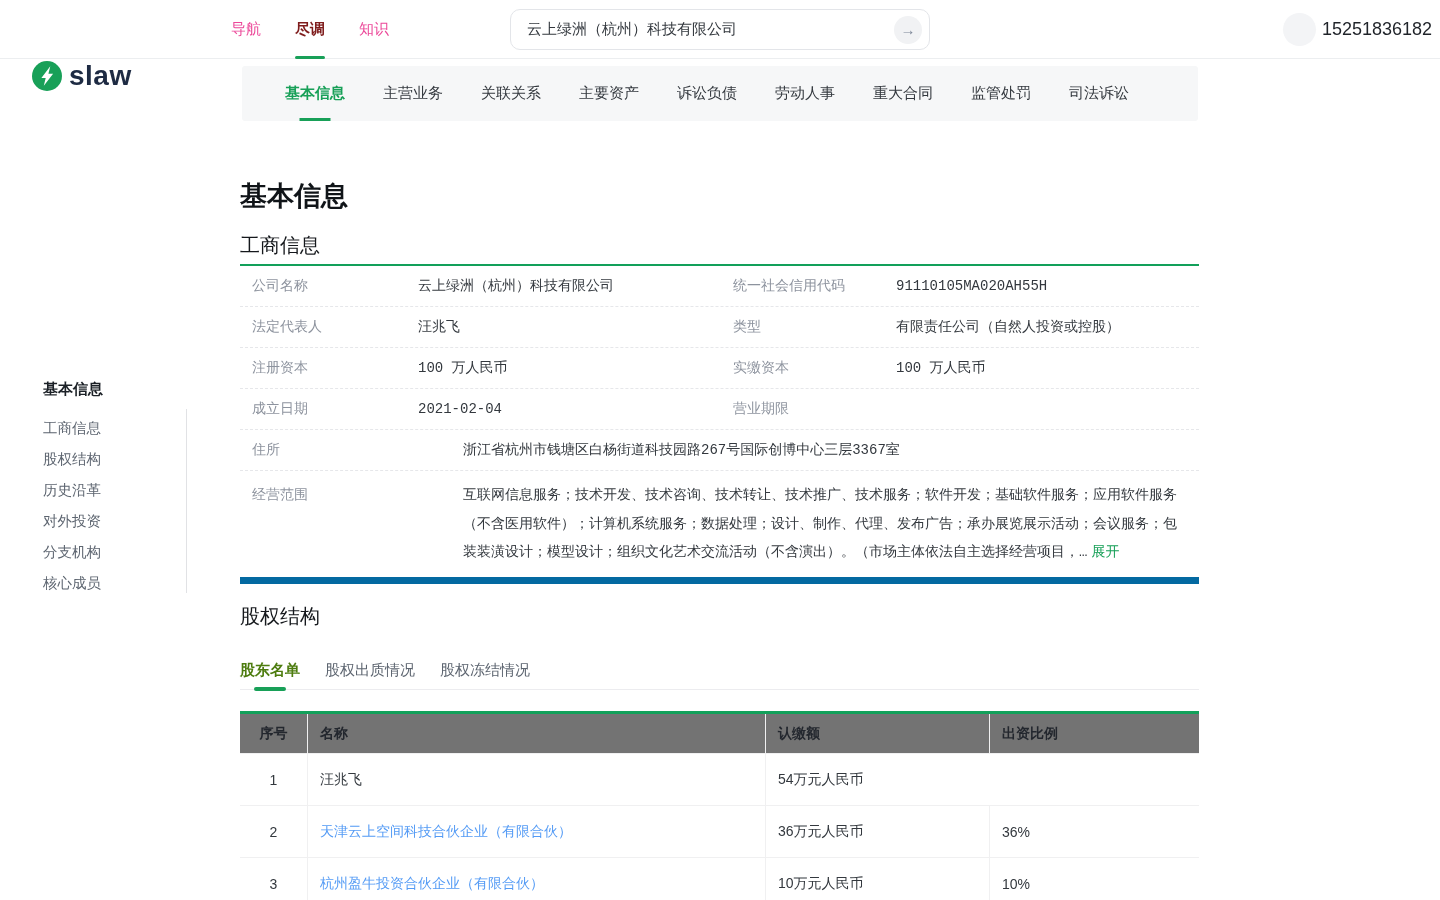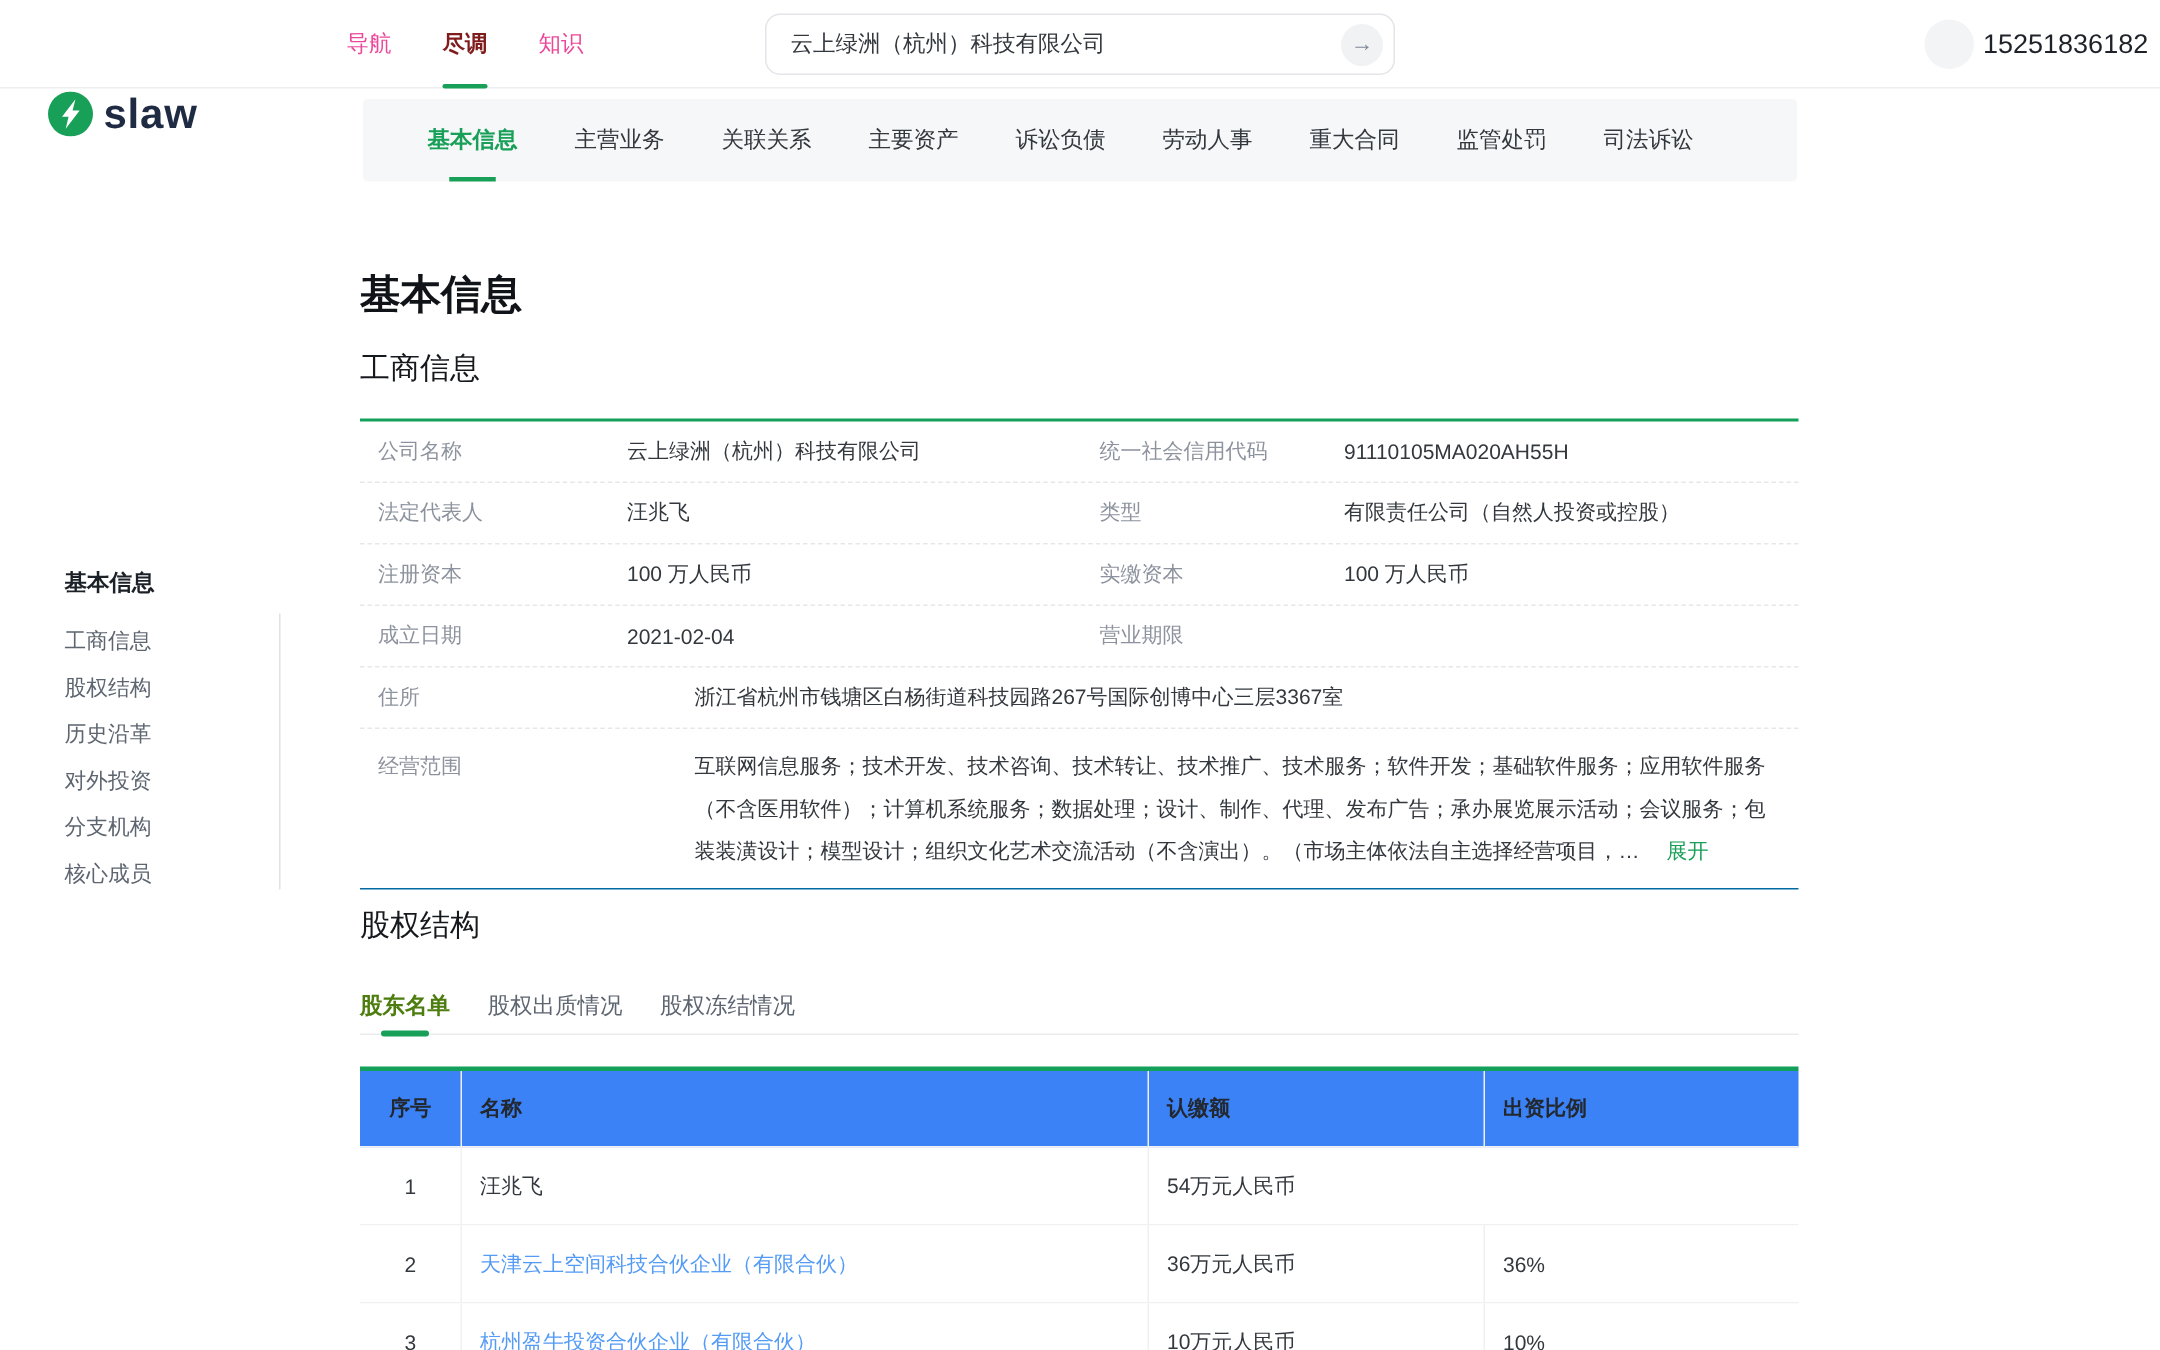--- a/index.html
+++ b/index.html
@@ -48,46 +48,46 @@
   
   .main { position:absolute; left:240px; top:0; width:959px; }
   .page-title { position:absolute; top:178px; left:0; font-family:"Liberation Serif","DejaVu Serif",serif;
                 font-size:27px; font-weight:700; color:#101418; }
   .sec-title { position:absolute; left:0; font-family:"Liberation Serif","DejaVu Serif",serif;
                font-size:20px; font-weight:400; color:#15181c; }
   .t-biz { top:232px; }
   .t-equity { top:603px; }
 
   
-  .info-table { position:absolute; top:279px; left:0; width:959px;
-                border-top:2px solid #12a05a; border-bottom:1px solid #0369a1; }
+  .info-table { position:absolute; top:264px; left:0; width:959px;
+                border-top:2px solid #12a05a; border-bottom:7px solid #0369a1;font-family:Liberation Mono, monospace; }
   .info-row { display:grid; grid-template-columns:166px 315px 163px 1fr; align-items:center;
               min-height:41px; padding-left:12px; border-bottom:1px dashed #e6e7ea; font-size:14px; }
   .info-row:last-child { border-bottom:none; }
   .info-row.span2 { grid-template-columns:166px 1fr;gap:45px; }
   .cell-label { color:#8d939e; padding-right:10px; }
   .cell-value { color:#33383e; padding-right:14px; }
   .scope-row { align-items:flex-start; padding-top:10px; padding-bottom:10px; }
   .scope-row .cell-label { line-height:28px; }
   .scope-text { line-height:28.5px; }
-  .expand-link { color:#18a058; cursor:pointer; margin-left:18px; white-space:nowrap; }
+  .expand-link { color:#18a058; cursor:pointer; margin-left:4px; white-space:nowrap; }
 
   
   .equity-tabs { position:absolute; top:651px; left:0; width:959px; height:39px; display:flex; gap:25px;
                  border-bottom:1px solid #ececef; }
   .etab { position:relative; display:flex; align-items:center; font-size:15px; color:#5d6570; cursor:pointer; }
   .etab.active { color:#4d7c0f; font-weight:700; }
   .etab.active::after { content:""; position:absolute; left:50%; bottom:-2px; transform:translateX(-50%);
                  width:32px; height:4px; border-radius:2px; background:#18a058; }
 
   
   .share-table { position:absolute; top:711px; left:0; width:959px; border-top:3px solid #12a05a; }
   .sh-row { display:grid; grid-template-columns:68px 458px 224px 209px; align-items:center;
             border-bottom:1px solid #f0f0f1; font-size:14px; background:#fff; }
-  .sh-row.head { height:51px; background:#3b82f6; font-weight:700; color:#23272e; }
+  .sh-row.head { height:40px; background:#737373; font-weight:700; color:#23272e; }
   .sh-row.body { height:52px; color:#33383e; }
   .sh-cell { padding-left:12px; height:100%; display:flex; align-items:center; border-right:1px solid #f0f0f1; }
   .sh-cell:last-child { border-right:none; }
   .sh-cell.no { justify-content:center; padding-left:0; }
   .sh-cell .link { color:#549bf5; cursor:pointer; }
 </style>
 </head>
 <body>
 
 <div class="page">

